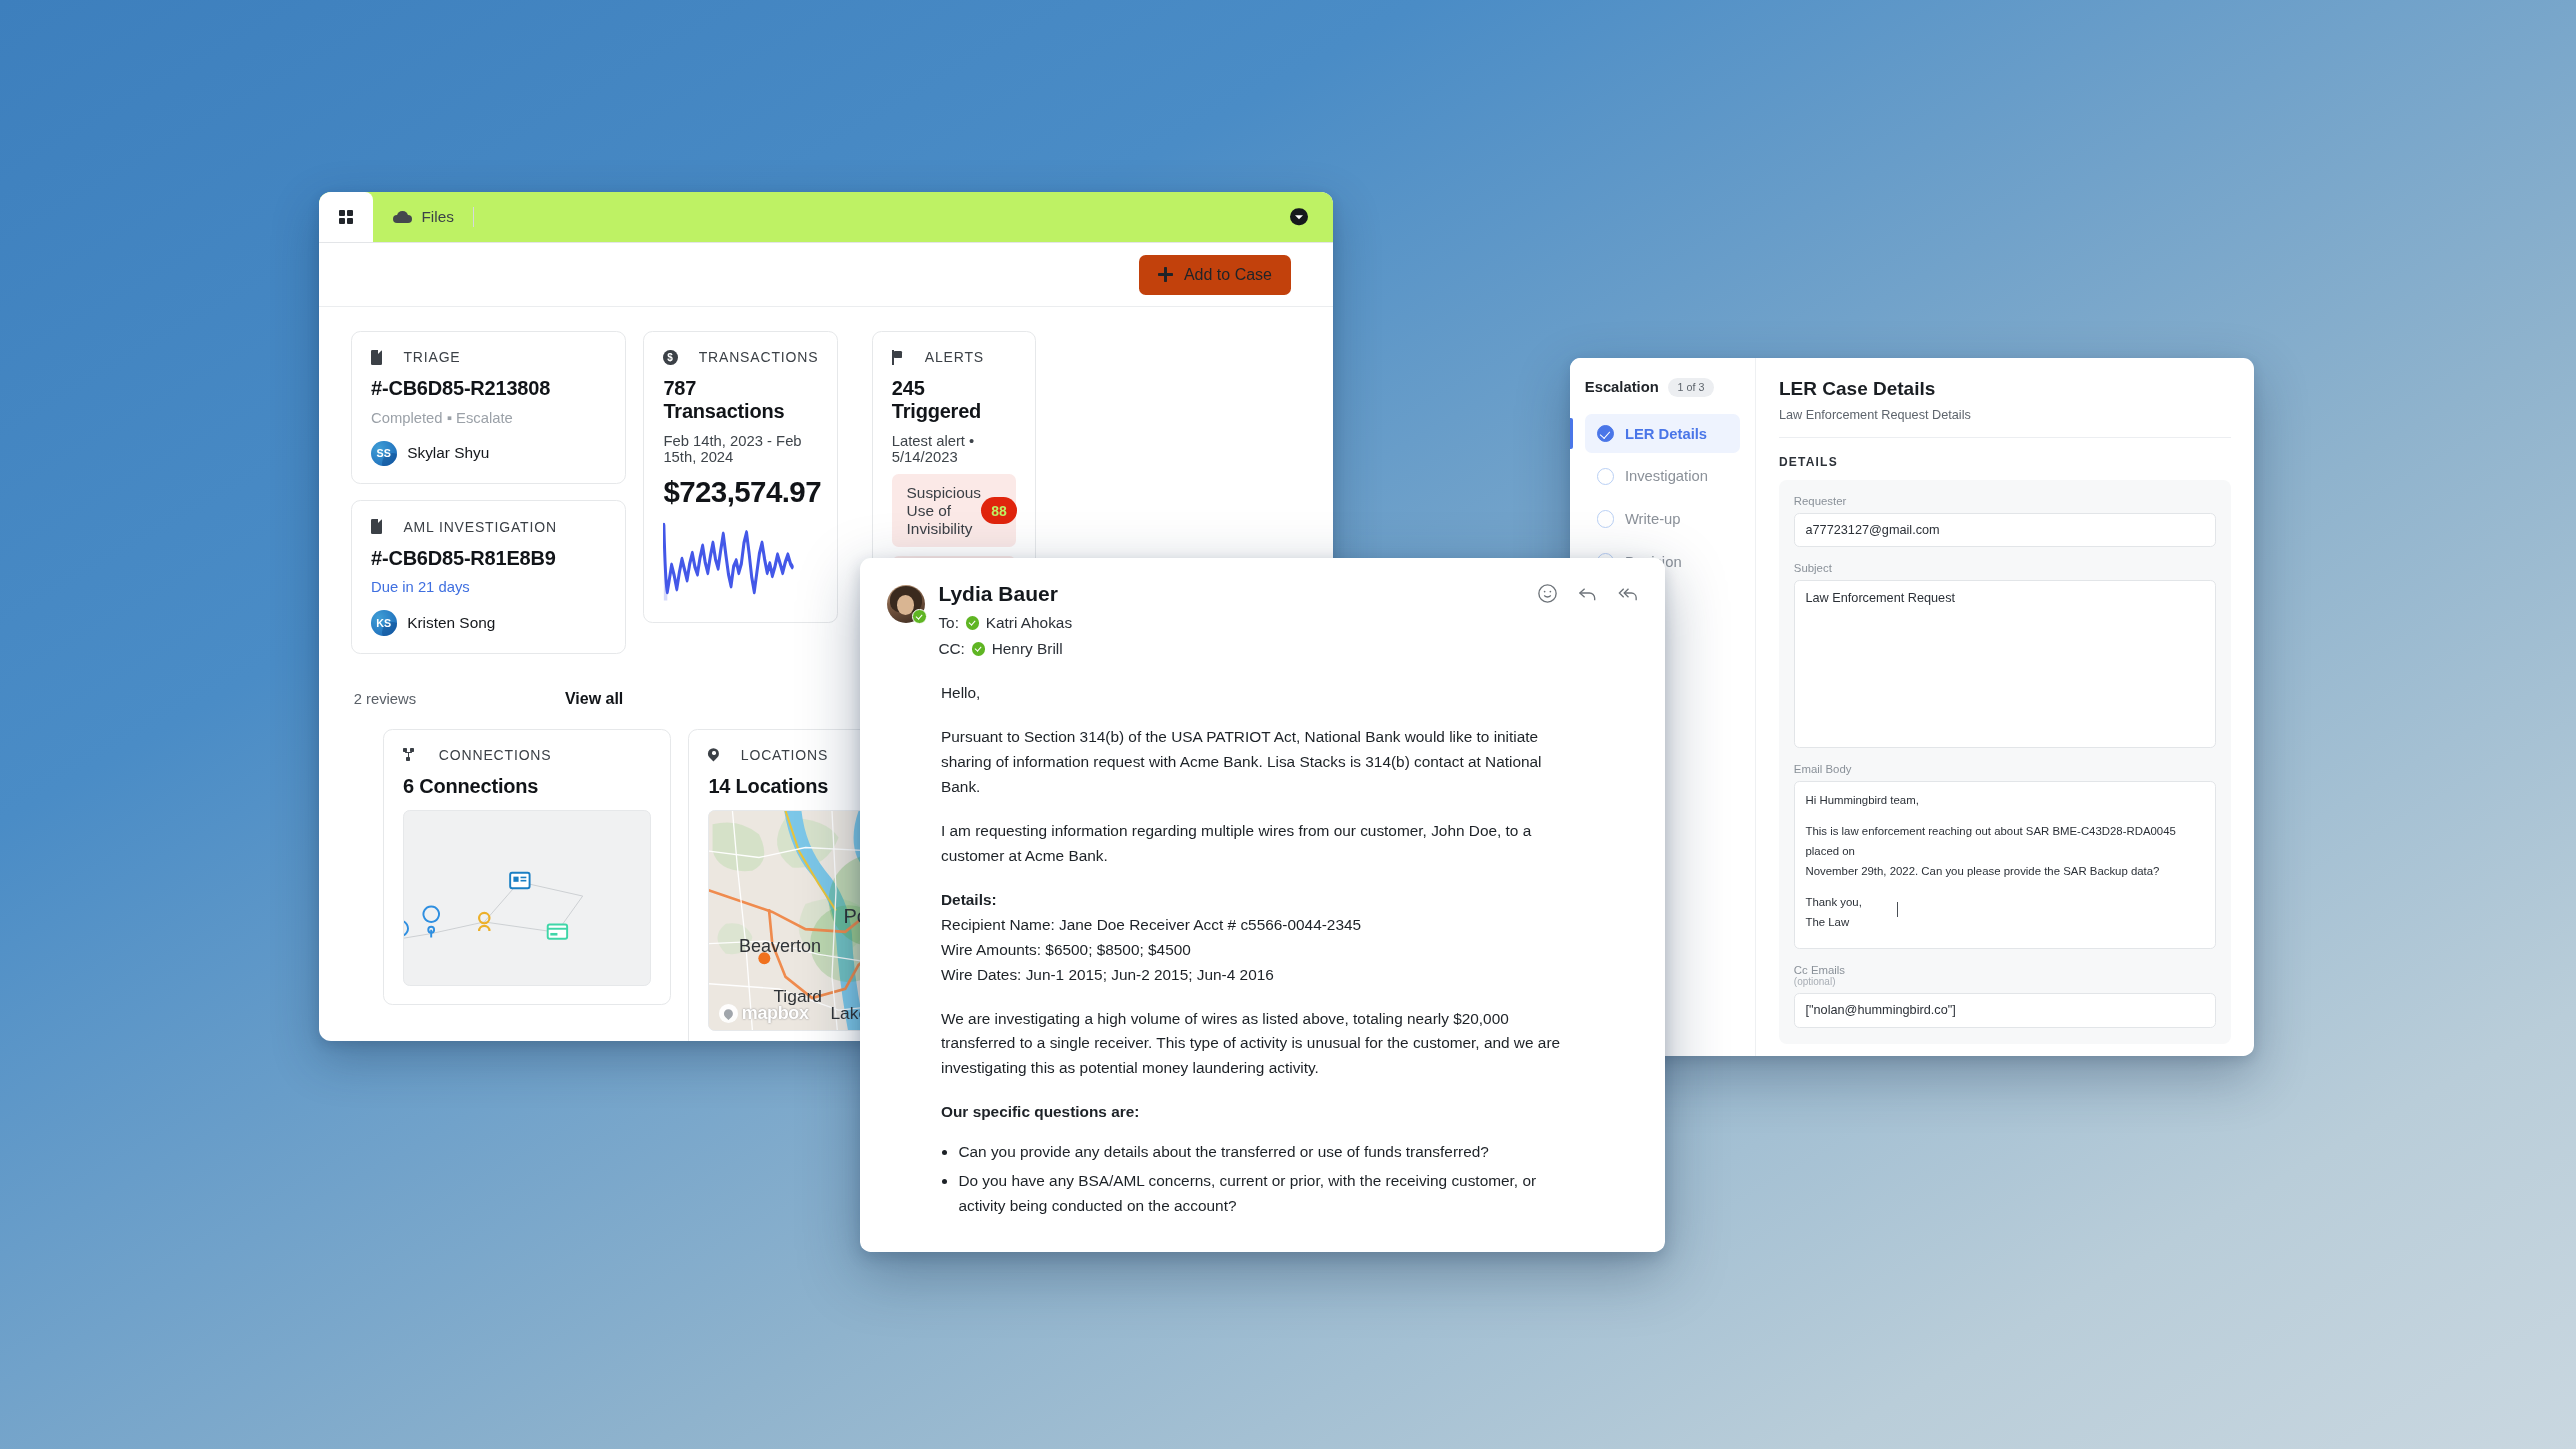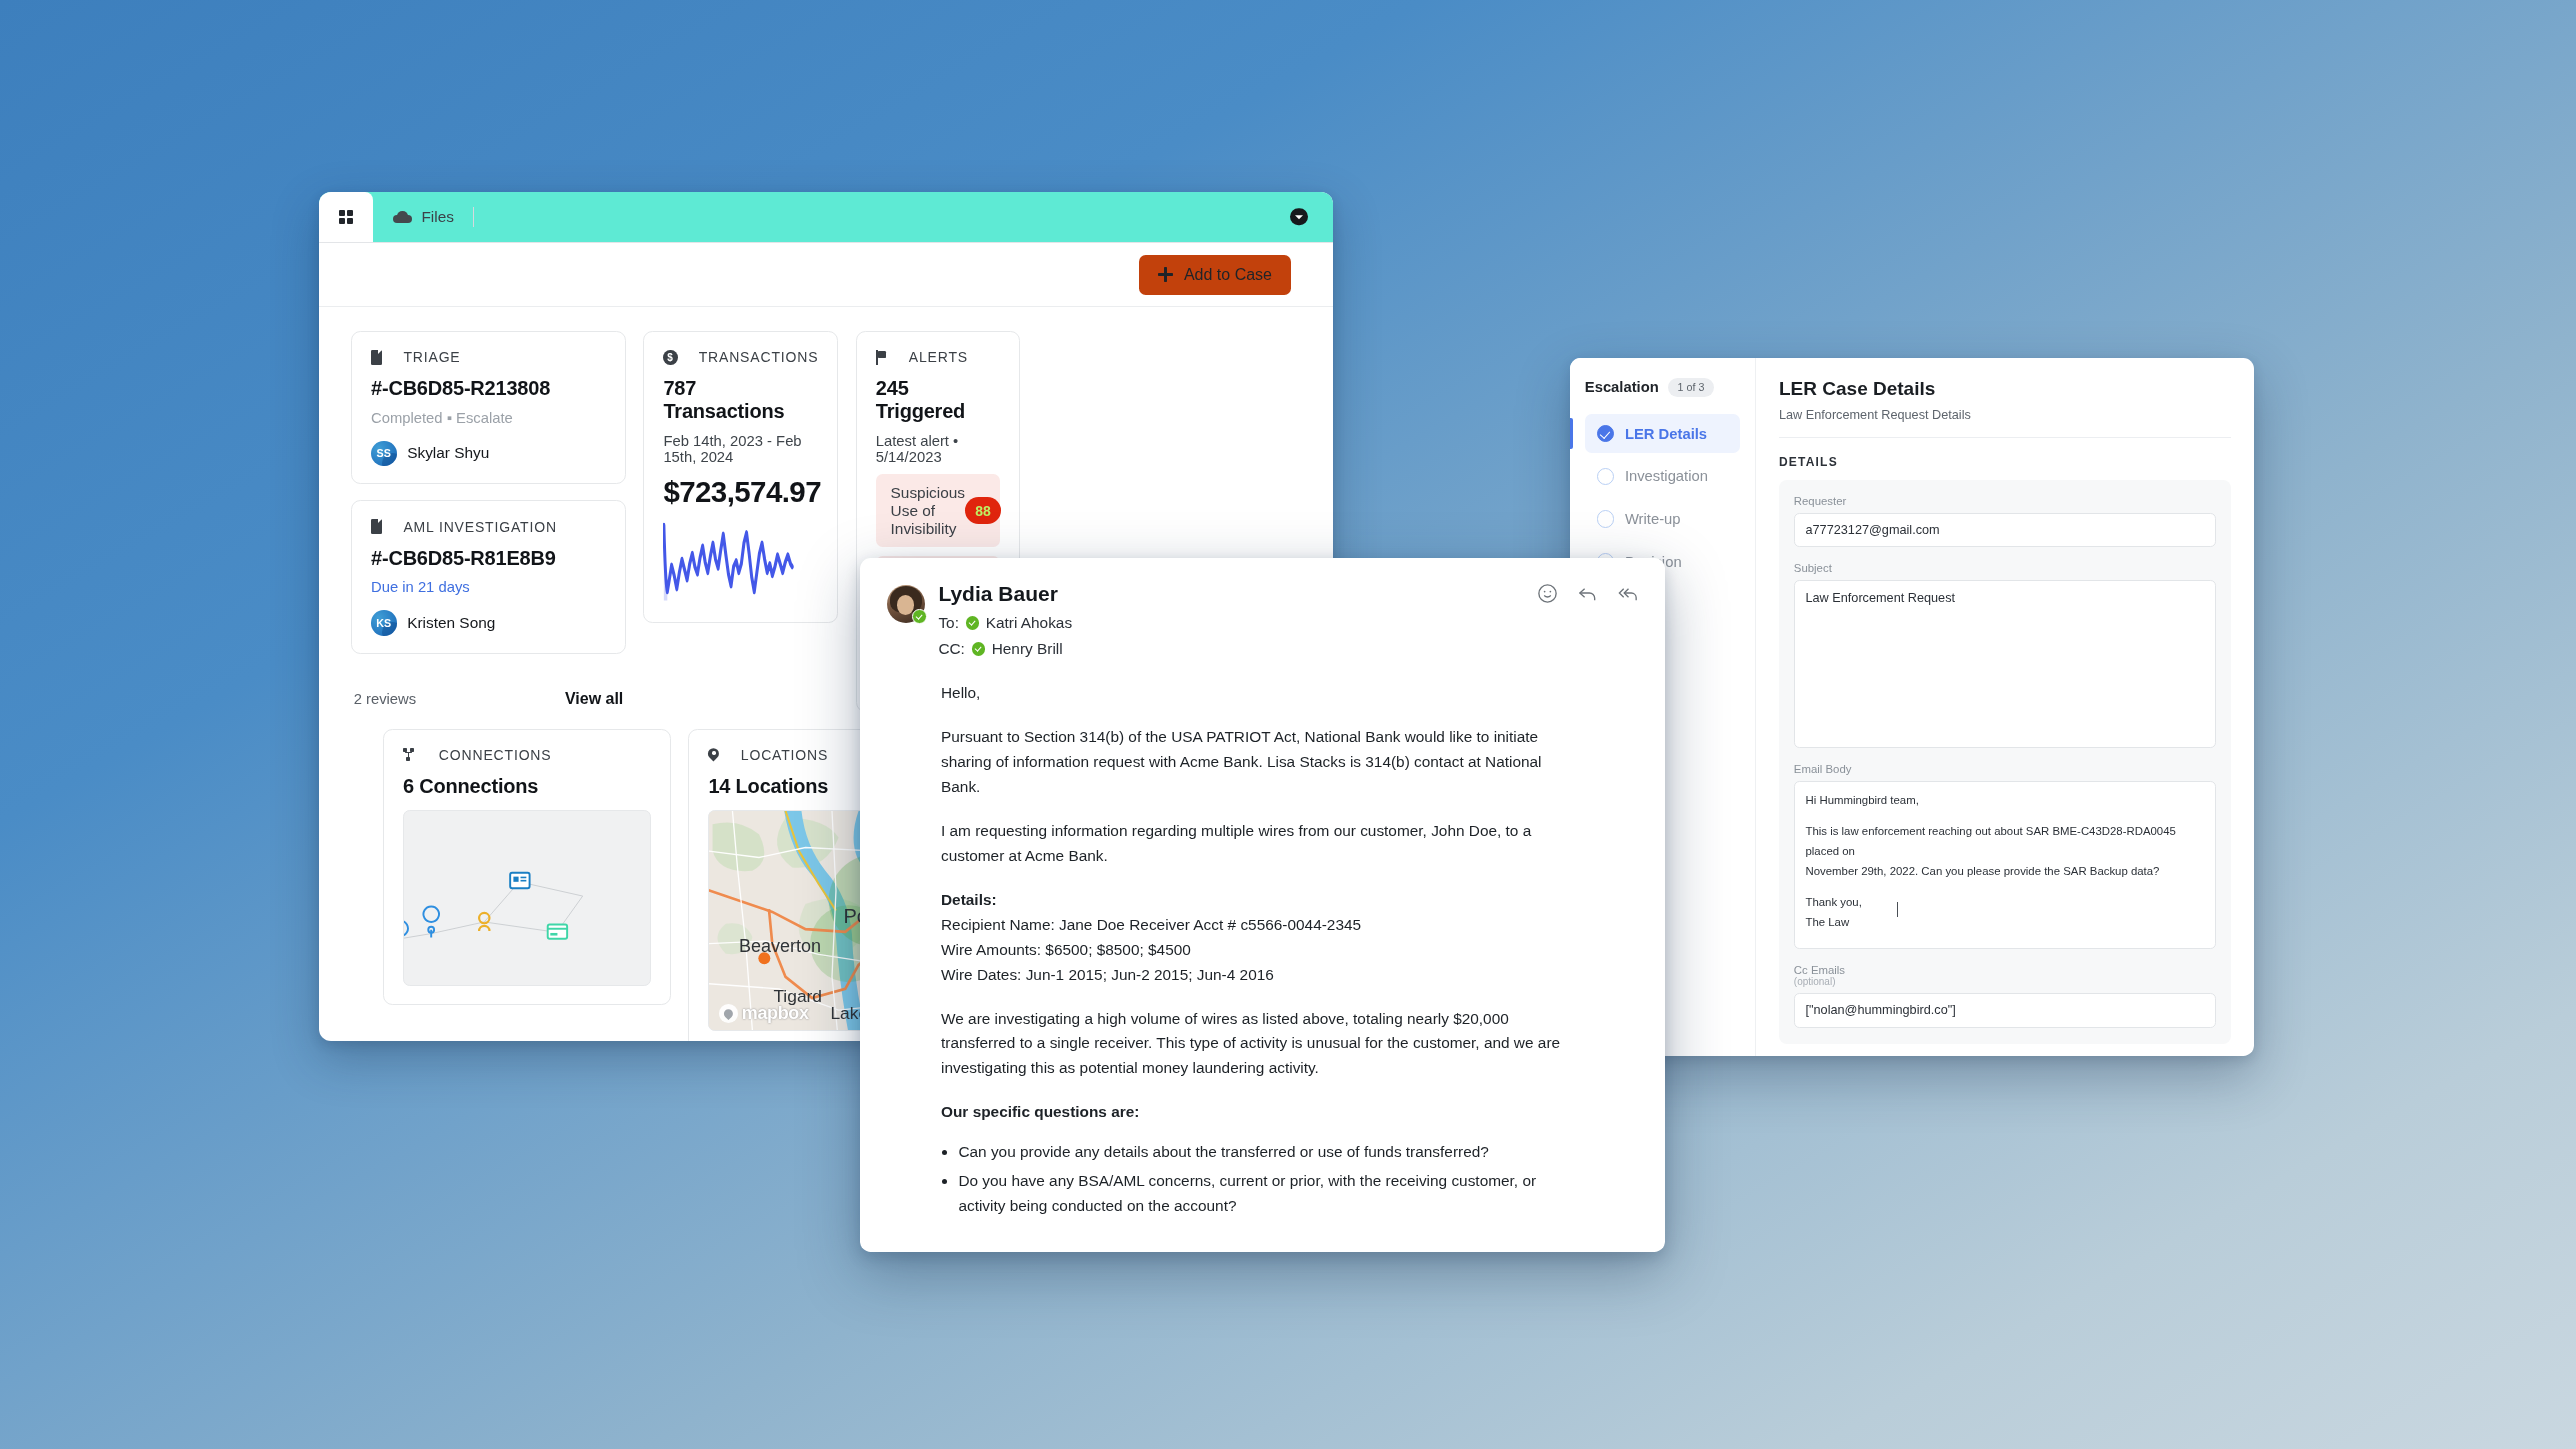--- a/index.html
+++ b/index.html
@@ -15,21 +15,21 @@
     position: absolute;
     left: 319px; top: 192px;
     width: 1014px; height: 849px;
     background: #ffffff;
     border-radius: 12px;
     box-shadow: 0 17.4px 47px rgba(18,40,70,.30), 0 4px 12px rgba(18,40,70,.16);
     overflow: hidden;
   }
   .cw-tabbar {
     height: 51px;
-    background: #5eead4;
+    background: #bef264;
     border-bottom: 0.7px solid #e3e5e8;
     display: flex; align-items: stretch;
     position: relative;
   }
   .cw-grid-tab {
     width: 54px;
     background: #ffffff;
     border-top-right-radius: 8px;
     display: flex; align-items: center; justify-content: center;
   }
@@ -361,21 +361,21 @@
           <div class="card-title">787 Transactions</div>
           <div class="card-sub">Feb 14th, 2023 - Feb 15th, 2024</div>
           <div class="big-amount">$723,574.97</div>
           <svg class="sparkline" viewBox="0 0 360 110" preserveAspectRatio="none">
             <path d="M2,6 C4,50 6,86 10,96 L14,82 20,60 26,74 32,92 38,70 44,52 50,66 56,80 62,58 68,44 74,62 80,72 86,50 92,34 98,56 104,70 110,48 116,30 122,52 128,64 134,40 140,18 146,46 152,72 158,88 164,62 170,54 176,70 182,58 188,30 194,16 200,44 206,76 212,96 218,70 224,44 230,30 236,52 242,70 248,58 254,74 260,62 266,46 272,58 278,70 284,56 290,46 296,58 300,62" fill="none" stroke="#4458e8" stroke-width="7" stroke-linejoin="round" stroke-linecap="round"></path>
             <path d="M2,6 C4,50 6,86 10,96 L10,108 L2,108 Z" fill="#4458e8" opacity=".22"></path>
           </svg>
         </div>
       </div>
 
-      <div class="col" style="width: 164px;">
+      <div class="col" style="width: 164px; margin-left: 16px;">
         <div class="card" style="overflow:hidden;">
           <div class="card-head">
             <span class="ic-flag"></span>
             <span>ALERTS</span>
           </div>
           <div class="card-title">245 Triggered</div>
           <div class="card-sub">Latest alert  •  5/14/2023</div>
 
           <div class="alert-row">
             <span class="alert-label">Suspicious Use of Invisibility</span>

